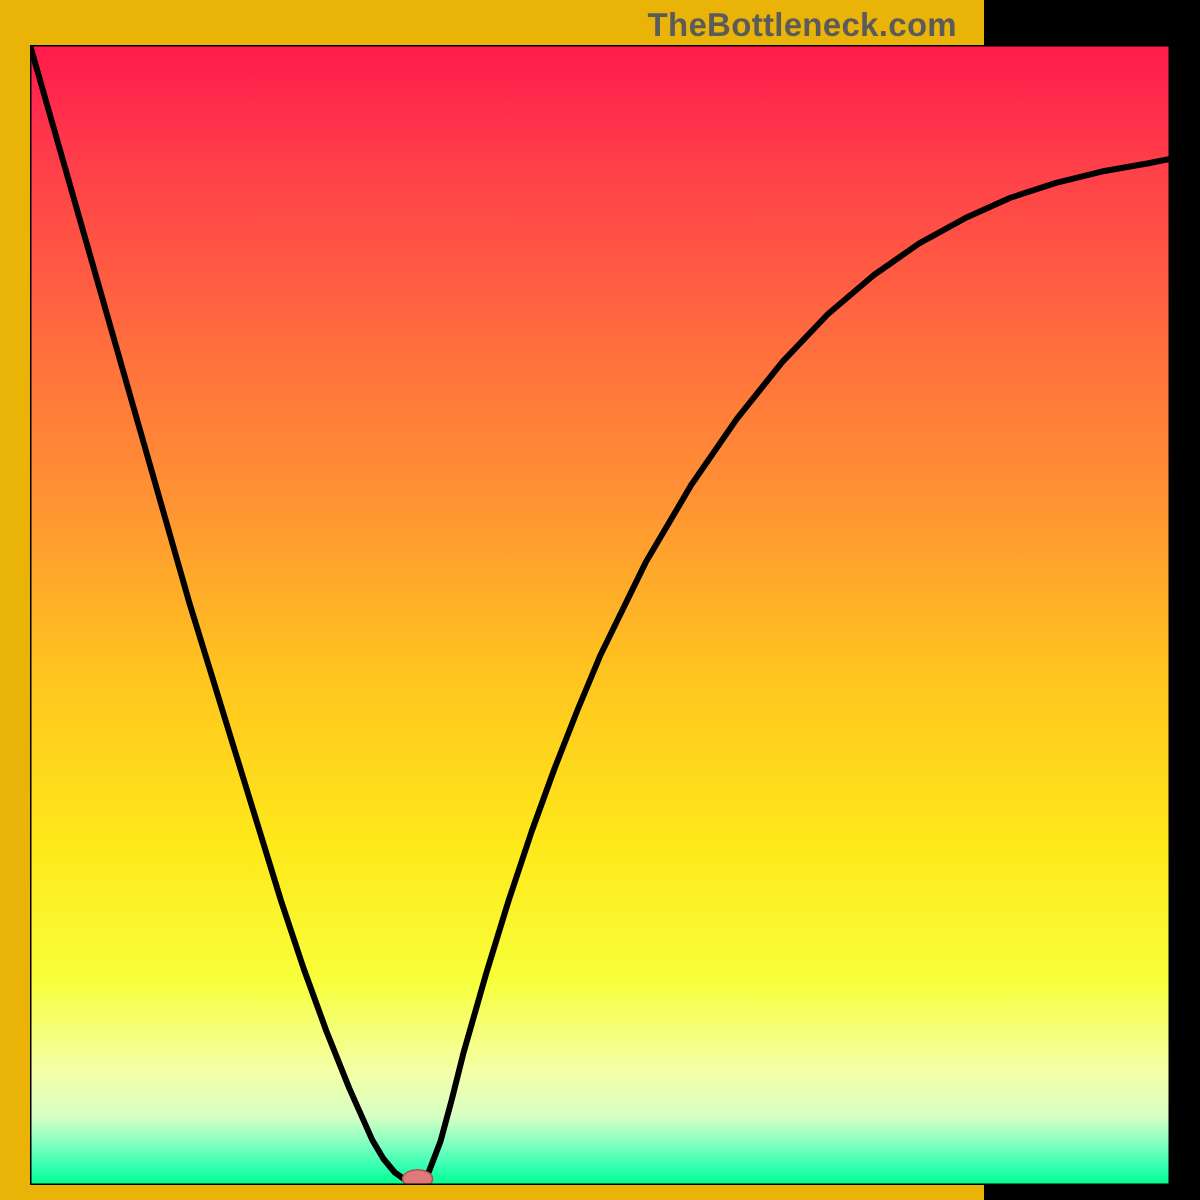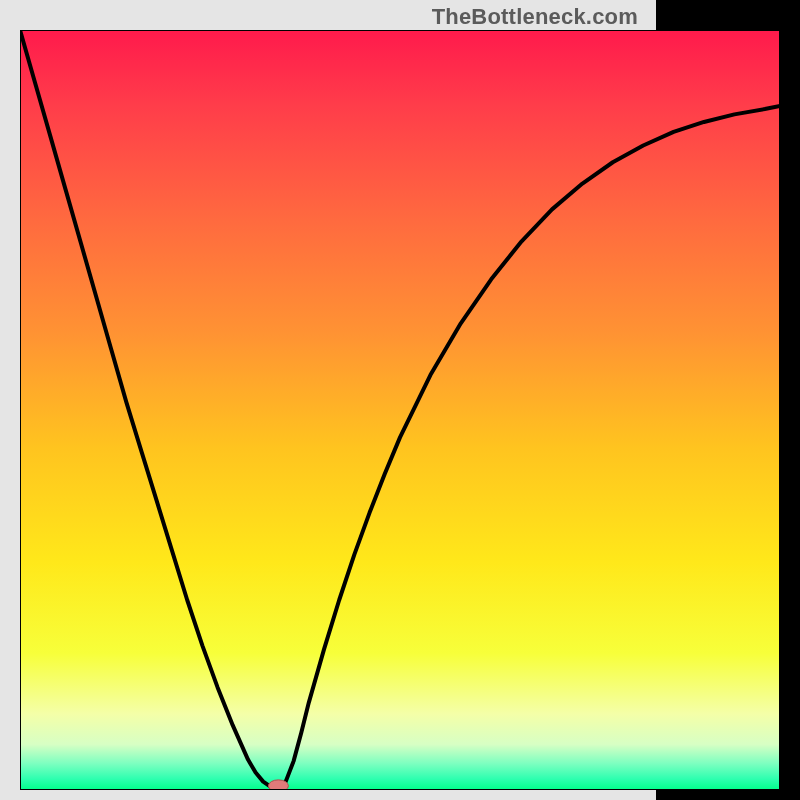--- a/index.html
+++ b/index.html
@@ -8,21 +8,21 @@
     width: 800px;
     height: 800px;
     background: #000;
     overflow: hidden;
     font-family: Arial, Helvetica, sans-serif;
   }
   .stage {
     position: relative;
     width: 656px;
     height: 800px;
-    background: #e5e5e5;
+    background: #eab308;
   }
   .watermark {
     position: absolute;
     top: 4px;
     right: 18px;
     color: #5b5b5b;
     font-size: 22px;
     font-weight: 600;
     letter-spacing: 0.2px;
     user-select: none;

